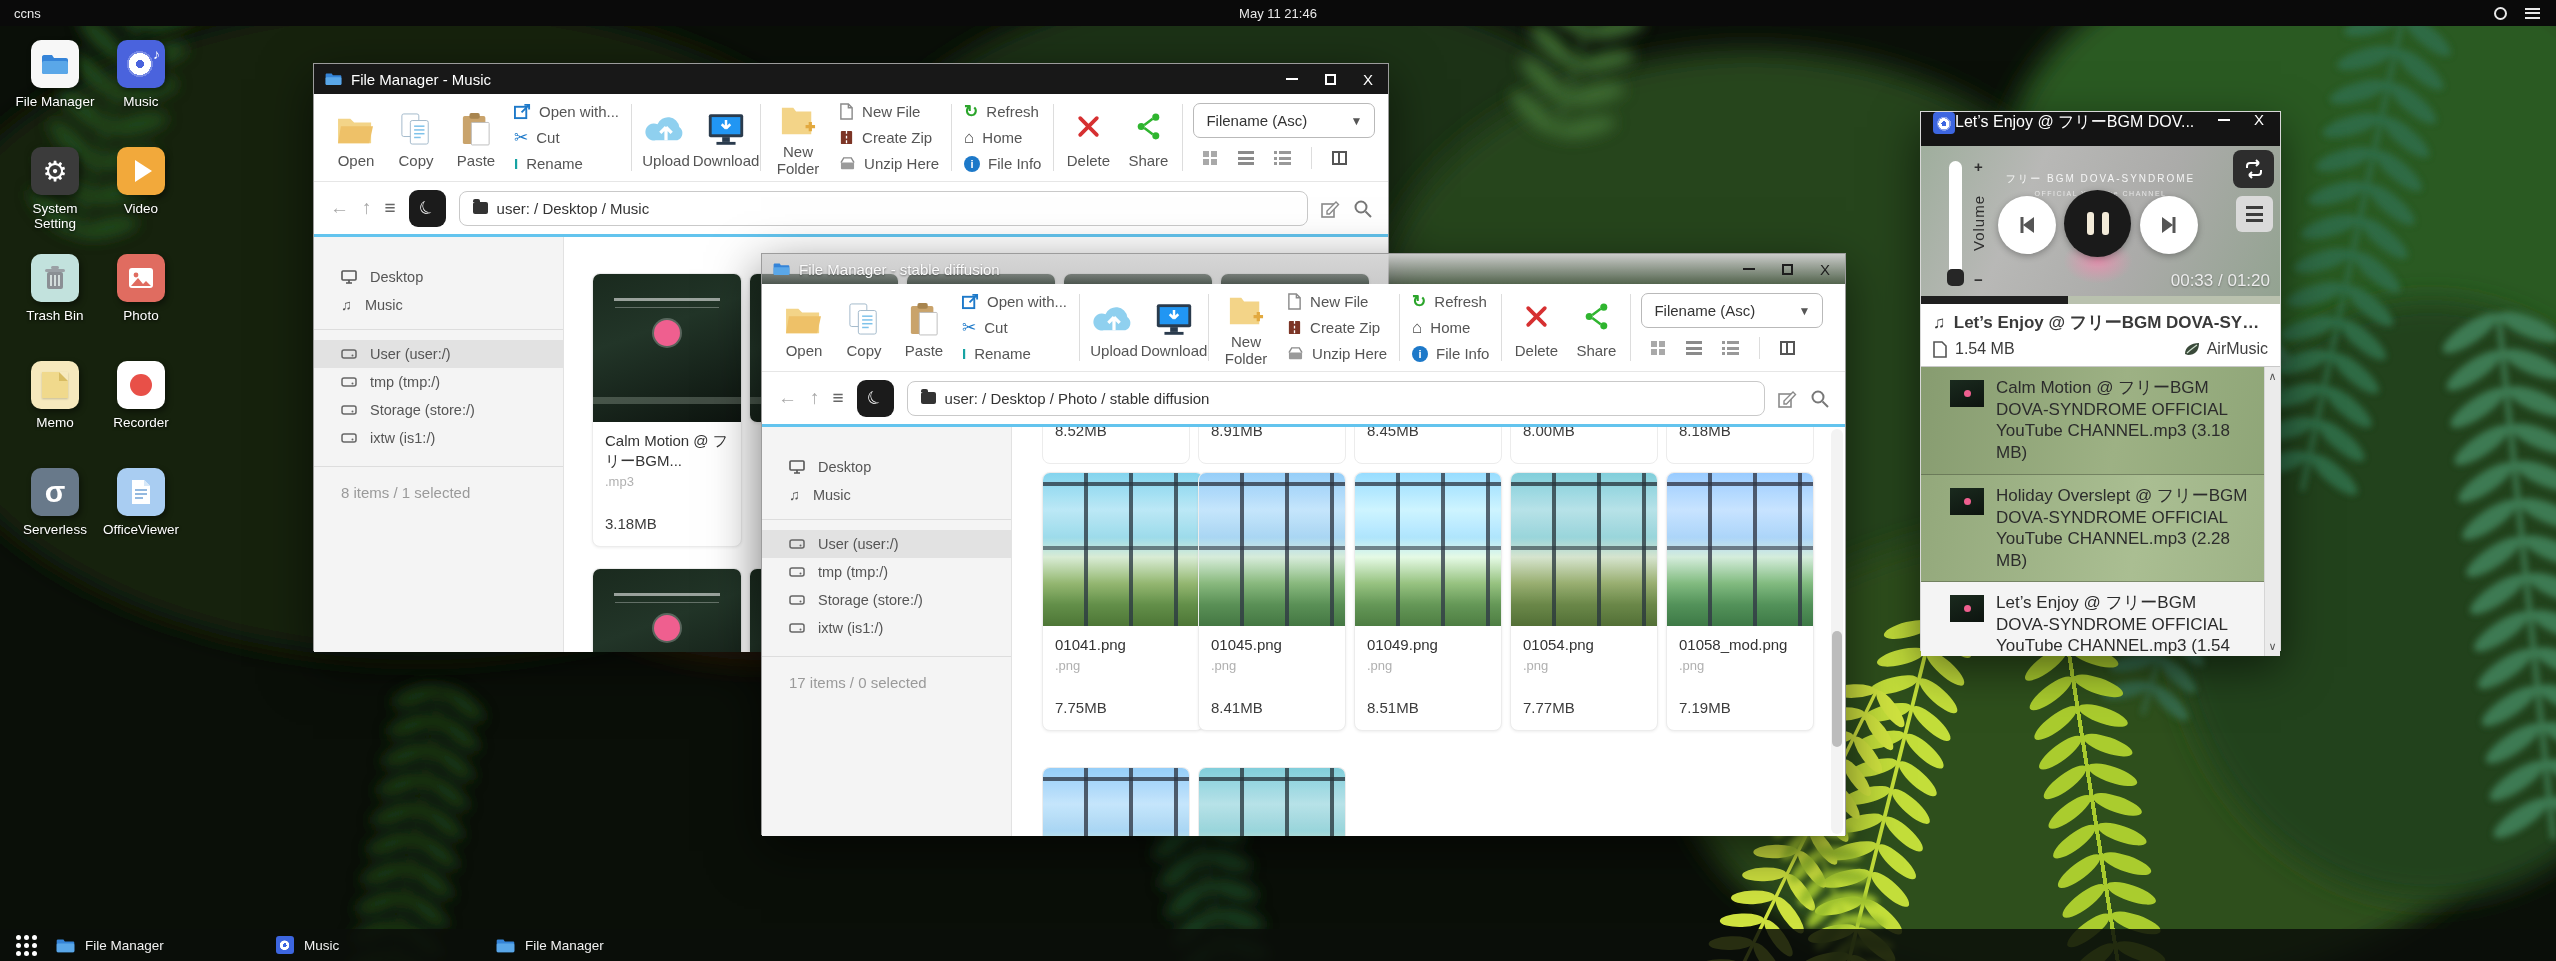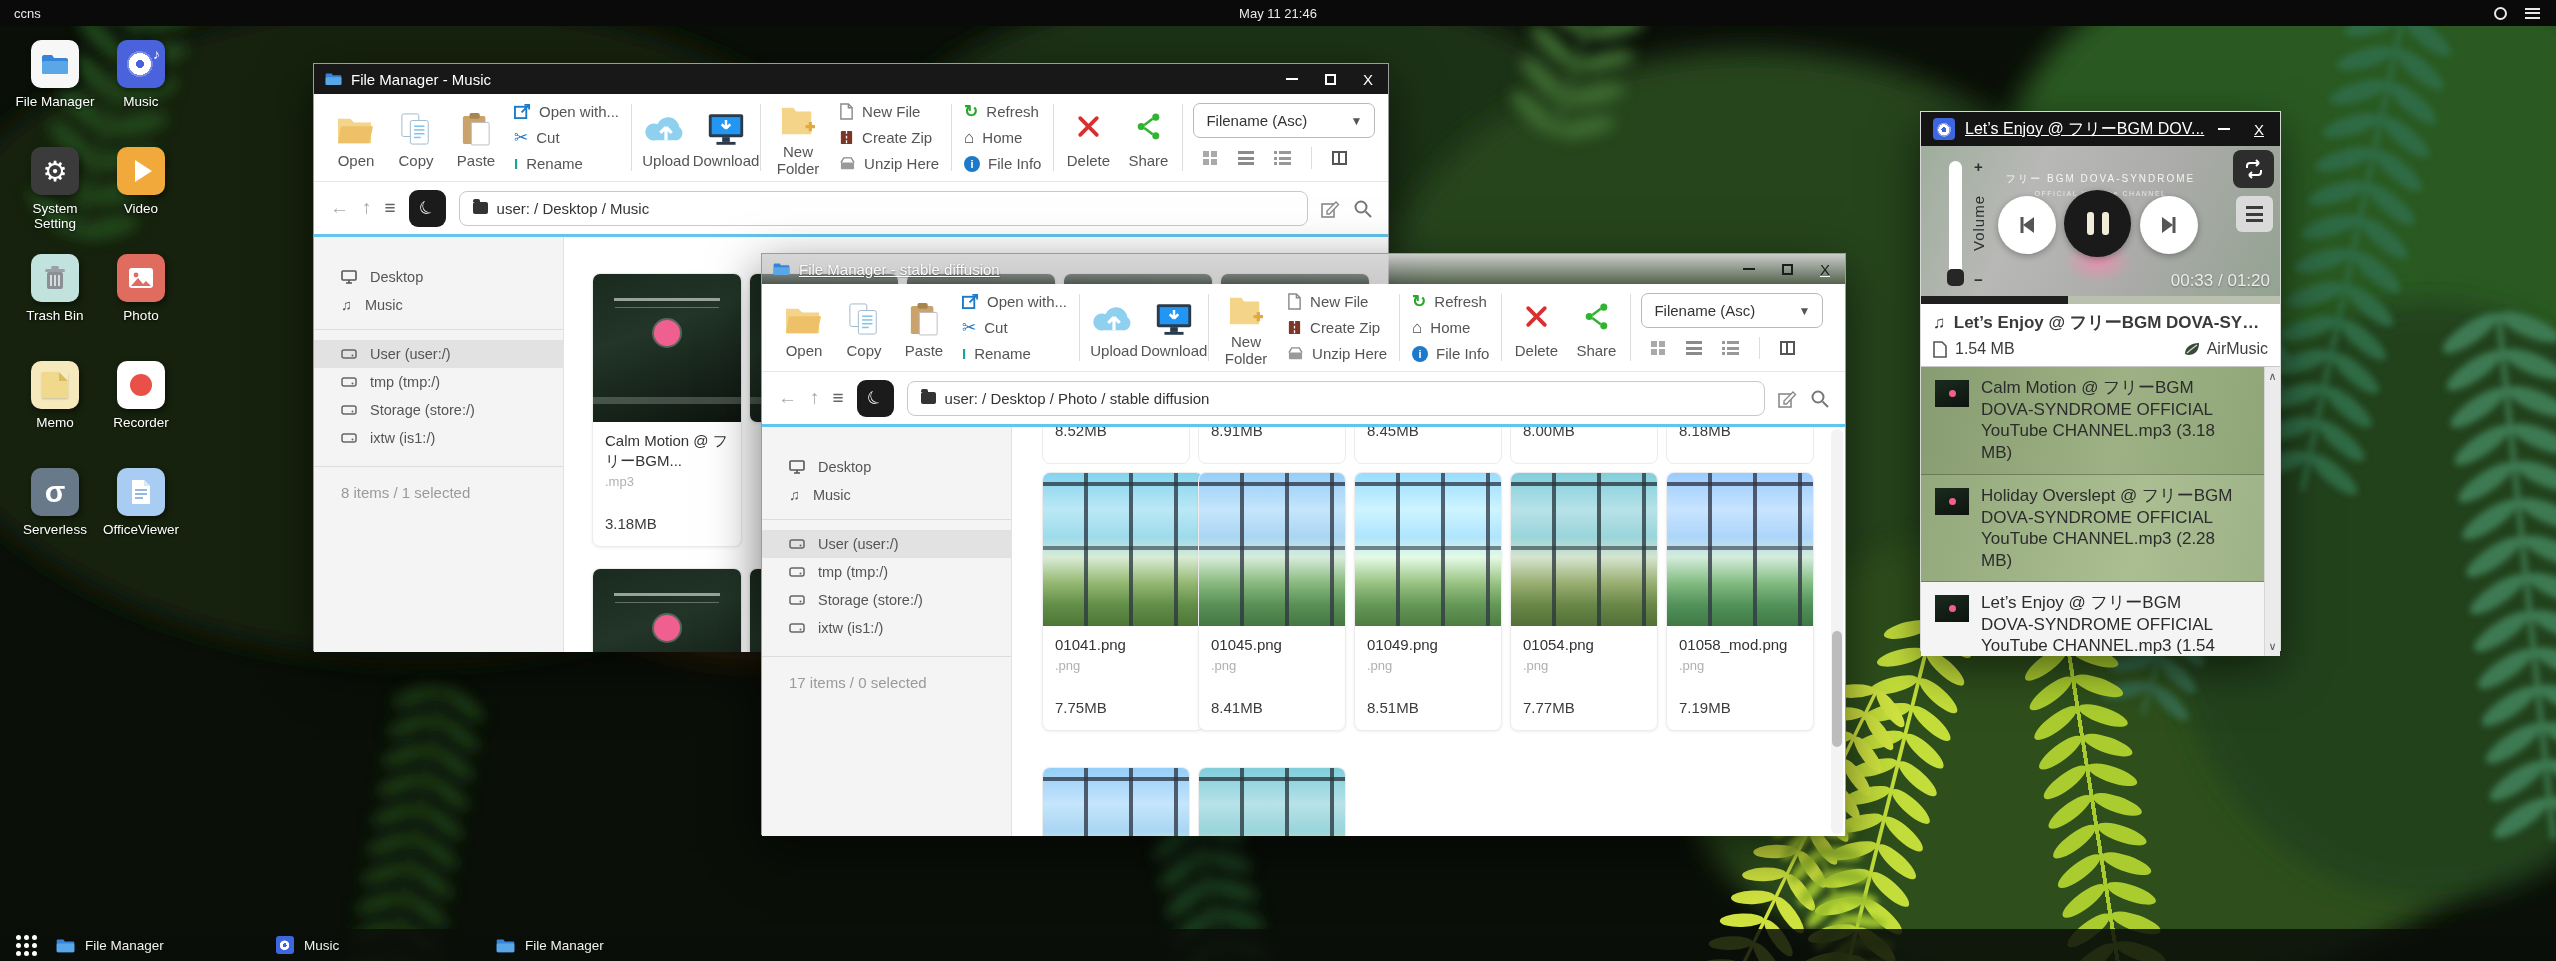--- a/index.html
+++ b/index.html
@@ -45,21 +45,21 @@
   .memo-note::after { content:""; position:absolute; right:0; top:0; border-left:9px solid #d8bc62; border-top:9px solid #f6e9bd; }
   .disc-big { width:30px; height:30px; border-radius:50%;
               background:radial-gradient(circle at 46% 50%, #4a63dd 0 4px, #fff 4px 11px, rgba(255,255,255,.25) 11px 13px, rgba(255,255,255,0) 13px); position:relative; }
   .disc-big::after { content:"♪"; position:absolute; right:-4px; top:-3px; color:#fff; font-size:14px; }
 
   
   .fmwin { position:absolute; border:1px solid #9c9c9c; box-shadow:0 16px 48px rgba(0,0,0,.55); }
   .fm-titlebar { height:30px; display:flex; align-items:center; gap:9px; padding:0 11px; font-size:15px; }
   .fm-titlebar.active { background:#181818; color:#fff; }
   .fm-titlebar.inactive { background:linear-gradient(180deg, rgba(212,212,212,.95), rgba(138,138,138,.45)); color:#fbfbfb;
-                          text-shadow:0 1px 2px rgba(0,0,0,.5);text-decoration:underline; }
+                          text-shadow:0 1px 2px rgba(0,0,0,.5); }
   .fm-title { flex:1; white-space:nowrap; overflow:hidden; }
   .winctl { display:flex; align-items:center; gap:27px; margin-right:4px; }
   .ctl-min { width:12px; height:2px; background:currentColor; }
   .ctl-max { width:11px; height:11px; border:2px solid currentColor; }
   .ctl-close { font-size:15px; line-height:1; }
   .fm-titlebar.inactive .winctl { color:#1d1d1d; text-shadow:none; }
   .fm-main { background:#fff; }
 
   .fm-toolbar { height:88px; background:#fff; border-bottom:1px solid #e6e6e6; display:flex; align-items:stretch; padding:0 12px; }
   .tb-big { width:60px; display:flex; flex-direction:column; align-items:center; justify-content:center; gap:5px;
@@ -144,21 +144,21 @@
   .scrollbar-v .sthumb { position:absolute; left:1px; right:1px; top:202px; height:116px; background:#bcbcbc; border-radius:6px; }
 
   #win-music { left:313px; top:63px; width:1076px; height:588px; z-index:10; background:transparent; }
   #win-music .fm-body { height:415px; }
   #win-sd { left:761px; top:253px; width:1085px; height:582px; z-index:20; background:transparent; }
   #win-sd .fm-body { height:409px; }
 
   
   .player { position:absolute; left:1920px; top:111px; width:361px; height:540px; z-index:30;
             box-shadow:0 16px 44px rgba(0,0,0,.55); border:1px solid #d8d8d8; background:#fff; }
-  .p-titlebar { height:34px; background:#141414; color:#fff; display:flex; align-items:center; gap:10px; padding:0 12px; font-size:16px;text-decoration:underline; }
+  .p-titlebar { height:34px; background:#141414; color:#fff; display:flex; align-items:flex-start; padding:0 12px; font-size:16px; }
   .p-appicon { width:22px; height:22px; border-radius:4px; background:#3d66e0; display:flex; align-items:center; justify-content:center; }
   .p-appicon .d { width:15px; height:15px; border-radius:50%;
        background:radial-gradient(circle at 46% 52%, #3d66e0 0 2.5px, #fff 2.5px 5.5px, rgba(255,255,255,.4) 5.5px 7px, rgba(255,255,255,0) 7px); }
   .p-title { flex:1; white-space:nowrap; overflow:hidden; }
   .p-art { position:relative; height:150px; overflow:hidden;
            background:linear-gradient(115deg,#9fae9d 0%,#b8b8b6 30%,#ababa9 62%,#93a391 100%); }
   .p-art .al1 { position:absolute; top:26px; left:0; right:0; text-align:center; color:#fdfdfd; font-size:10px;
                 letter-spacing:2px; opacity:.9; }
   .p-art .al2 { position:absolute; top:44px; left:0; right:0; text-align:center; color:#fdfdfd; font-size:7px;
                 letter-spacing:1.5px; opacity:.7; }
@@ -183,21 +183,21 @@
   .p-time { position:absolute; right:10px; bottom:5px; color:#ececec; font-size:17px; text-shadow:0 1px 2px rgba(0,0,0,.35); }
   .p-progress { height:8px; background:#b9c1ae; }
   .p-progress .fill { height:100%; background:#1f1f1f; }
   .p-info { background:#fff; padding:7px 12px 8px; border-bottom:1px solid #c9c9c9; }
   .p-now { display:flex; align-items:center; gap:8px; font-size:17px; font-weight:bold; color:#3a3a3a;
            white-space:nowrap; overflow:hidden; }
   .p-now .nt { overflow:hidden; text-overflow:ellipsis; }
   .p-meta { display:flex; align-items:center; gap:8px; margin-top:6px; font-size:16px; color:#3a3a3a; }
   .p-meta .brand { margin-left:auto; display:flex; align-items:center; gap:6px; color:#3f3f3f; }
   .p-list { position:relative; height:289px; overflow:hidden; background:#eef1ea; }
-  .pl-item { display:flex; gap:12px; padding:10px 26px 8px 14px; font-size:17px; color:#2c2c2c; line-height:1.27;
+  .pl-item { display:flex; gap:12px; padding:10px 26px 8px 29px; font-size:17px; color:#2c2c2c; line-height:1.27;
              border-bottom:1px solid rgba(70,80,60,.45); }
   .pl-item .ptxt { width:252px; }
   .pl-i1 { height:108px; background:linear-gradient(100deg,#879c70,#9db184 55%,#8ea577); }
   .pl-i2 { height:107px; background:linear-gradient(100deg,#93a87b,#aabe92 60%,#9cb185); }
   .pl-i3 { background:#f4f4f4; border-bottom:none; }
   .mp3-mini { width:34px; height:27px; margin-top:3px; flex:none; background:linear-gradient(160deg,#1a2a1e, #0d140f); position:relative; }
   .mp3-mini::before { content:""; position:absolute; left:50%; top:50%; width:7px; height:7px; margin:-3.5px 0 0 -3.5px;
                       border-radius:50%; background:#ef5f8f; }
   .pl-scroll { position:absolute; right:0; top:0; bottom:0; width:16px; background:#ebebeb; border-left:1px solid #d5d5d5;
                display:flex; flex-direction:column; justify-content:space-between; align-items:center; padding:3px 0; color:#555; font-size:11px; }

